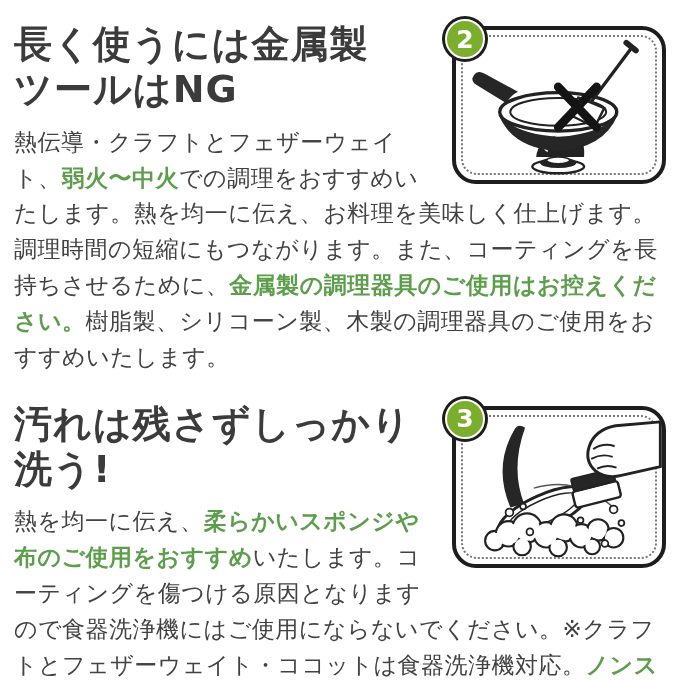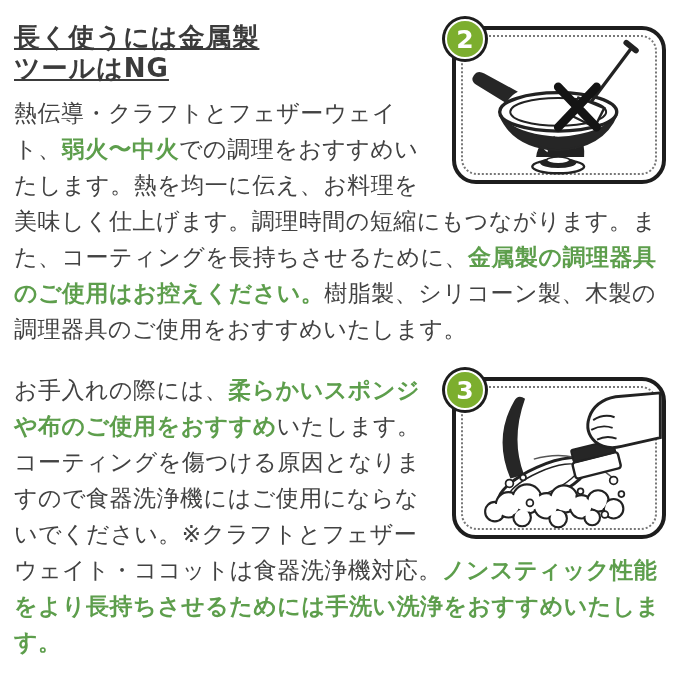--- a/index.html
+++ b/index.html
@@ -13,23 +13,23 @@
   html,body{background:#fff;}
   body{
     width:680px;height:680px;overflow:hidden;
     font-family:"DejaVu Sans","Liberation Sans",sans-serif;
     color:var(--body);
   }
   .page{padding:22px 14px 0 14px;}
   section{clear:both;}
   .section-2{margin-top:26px;}
   h2{
-    font-size:26px;line-height:1.18;font-weight:bold;
+    font-size:38px;line-height:1.18;font-weight:bold;
     color:var(--heading);letter-spacing:1px;
-    white-space:pre-line;margin-bottom:13px;text-decoration:underline;
+    white-space:pre-line;margin-bottom:13px;
   }
   p.body{
     font-size:23px;line-height:1.56;letter-spacing:.5px;
     text-align:left;
   }
   .hl{color:var(--green);font-weight:bold;}
   
   .illus{
     float:right;width:214px;position:relative;
     border:4px solid var(--ink);border-radius:24px;background:#fff;
@@ -147,16 +147,17 @@
             <circle cx="59" cy="91" r="3"></circle>
           <circle cx="66" cy="117" r="3.5"></circle>
             <circle cx="118" cy="105" r="3"></circle>
           <circle cx="152" cy="94" r="4"></circle>
             <circle cx="160" cy="108" r="3"></circle>
           <circle cx="143" cy="129" r="3.5"></circle>
         </g>
       </svg>
     </div>
 
-    <p class="body"><span>お手入れの際には、</span><span class="hl">柔らかいスポンジや布のご使用をおすすめ</span><span>いたします。コーティングを傷つける原因となりますので食器洗浄機にはご使用にならないでください。※クラフトとフェザーウェイト・ココットは食器洗浄機対応。</span><span class="hl">ノンスティック性能をより長持ちさせるためには手洗い洗浄をおすすめいたします。</span></p>
+    <h2>汚れは残さずしっかり洗う!</h2>
+    <p class="body"><span>熱を均一に伝え、</span><span class="hl">柔らかいスポンジや布のご使用をおすすめ</span><span>いたします。コーティングを傷つける原因となりますので食器洗浄機にはご使用にならないでください。※クラフトとフェザーウェイト・ココットは食器洗浄機対応。</span><span class="hl">ノンスティック性能をより長持ちさせるためには手洗い洗浄をおすすめいたします。</span></p>
   </section>
 
 </div>
 
 </body></html>

